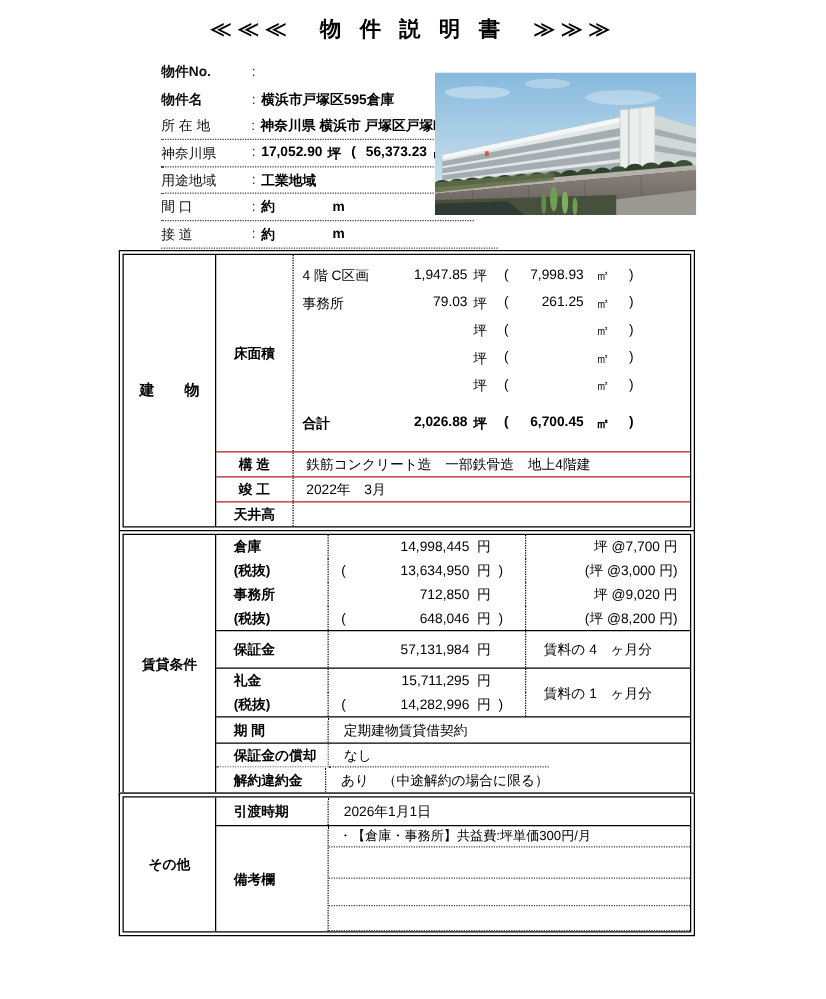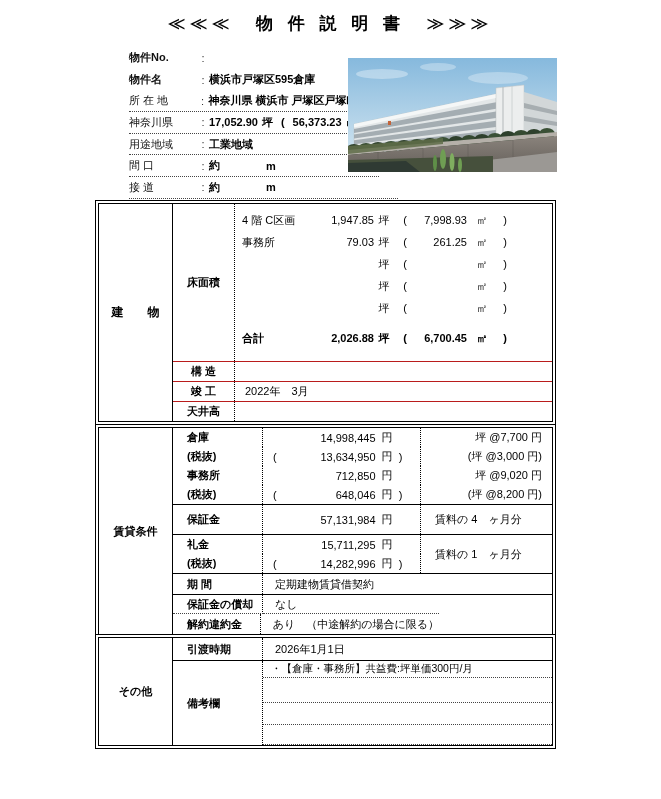--- a/index.html
+++ b/index.html
@@ -272,20 +272,21 @@
               <span class="fut">坪</span>
               <span class="fopen">(</span>
               <span class="fsqm">6,700.45</span>
               <span class="fus">㎡</span>
               <span class="fclose">)</span>
             </div>
           </div>
         </div>
         <div class="t1row bt">
           <div class="lab center">構 造</div>
+          <div class="t1val">鉄筋コンクリート造　一部鉄骨造　地上4階建</div>
         </div>
         <div class="t1row bt">
           <div class="lab center">竣 工</div>
           <div class="t1val">2022年　3月</div>
         </div>
         <div class="t1row bt">
           <div class="lab center">天井高</div>
           <div class="t1val"></div>
         </div>
       </div>

